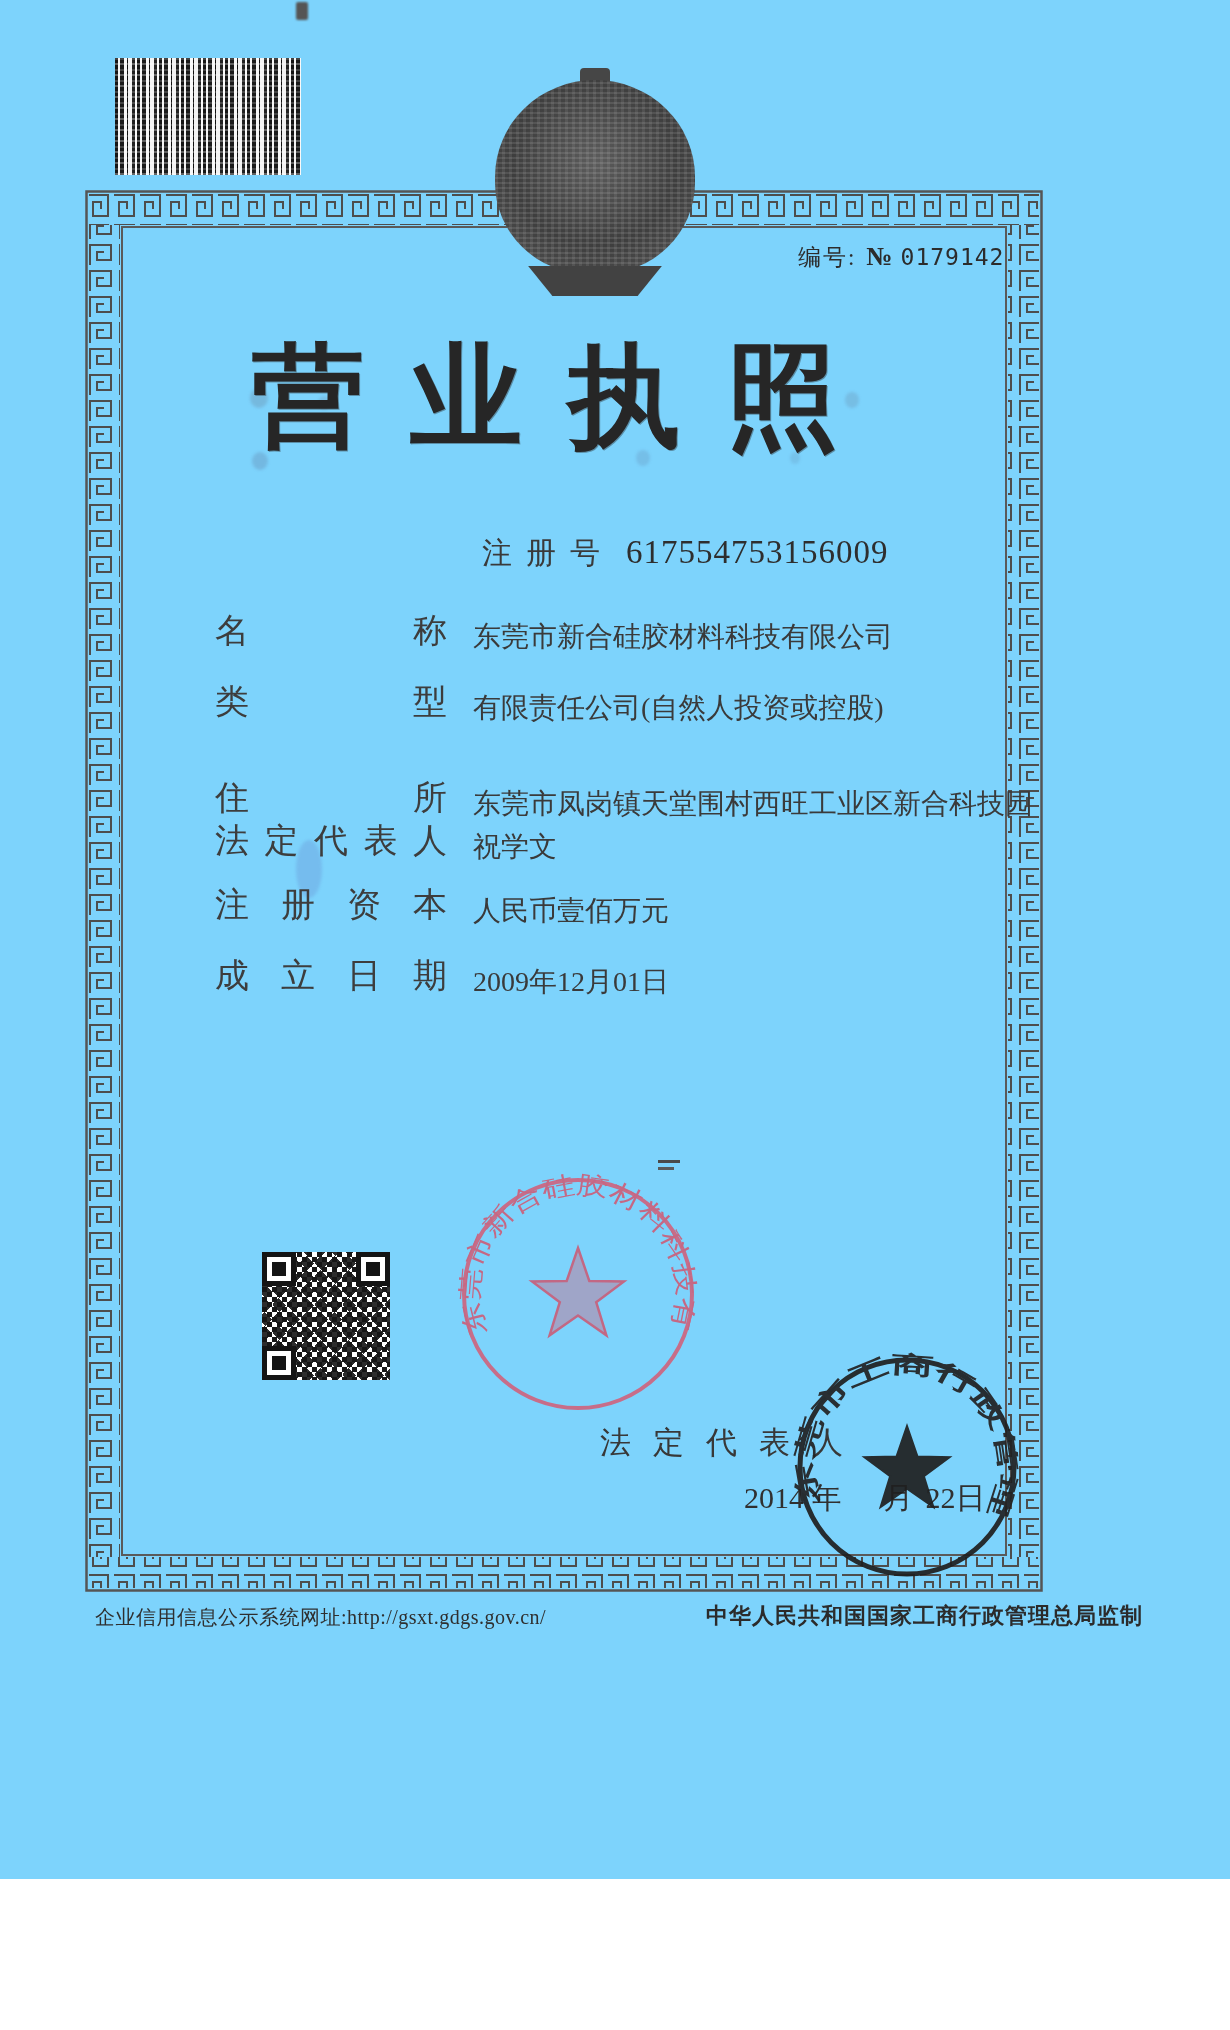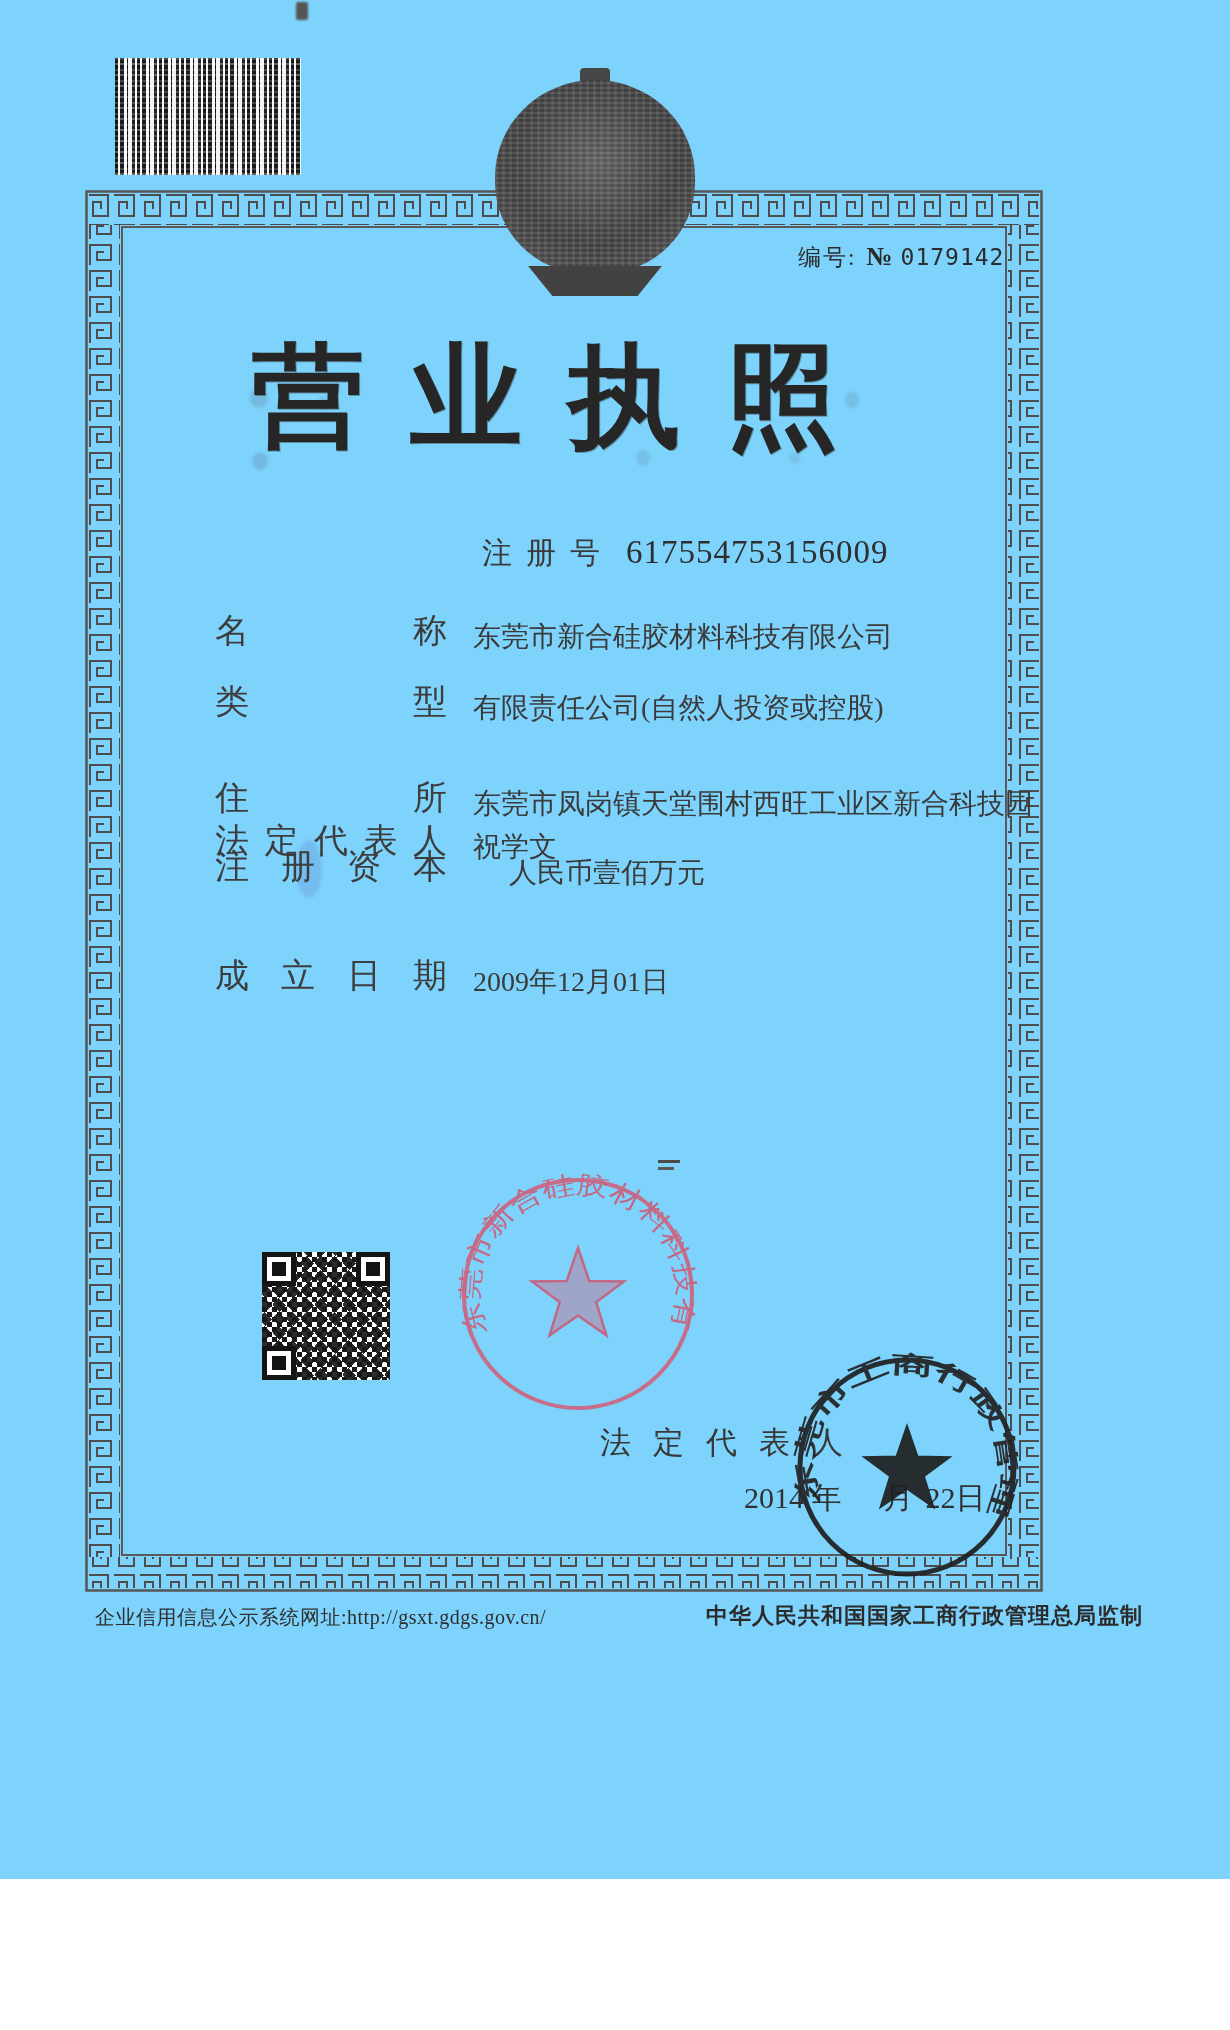--- a/index.html
+++ b/index.html
@@ -141,21 +141,21 @@
     <div class="val">有限责任公司(自然人投资或控股)</div>
   </div>
   <div class="row" style="top:753px;margin-top:26px;">
     <div class="lbl">住所</div>
     <div class="val">东莞市凤岗镇天堂围村西旺工业区新合科技园</div>
   </div>
   <div class="row" style="top:822px;">
     <div class="lbl">法定代表人</div>
     <div class="val">祝学文</div>
   </div>
-  <div class="row" style="top:848px;gap:36px;">
+  <div class="row" style="top:886px;">
     <div class="lbl">注册资本</div>
     <div class="val">人民币壹佰万元</div>
   </div>
   <div class="row" style="top:957px;">
     <div class="lbl">成立日期</div>
     <div class="val">2009年12月01日</div>
   </div>
 
   <div class="qr">
     <div class="finder tl"></div>

